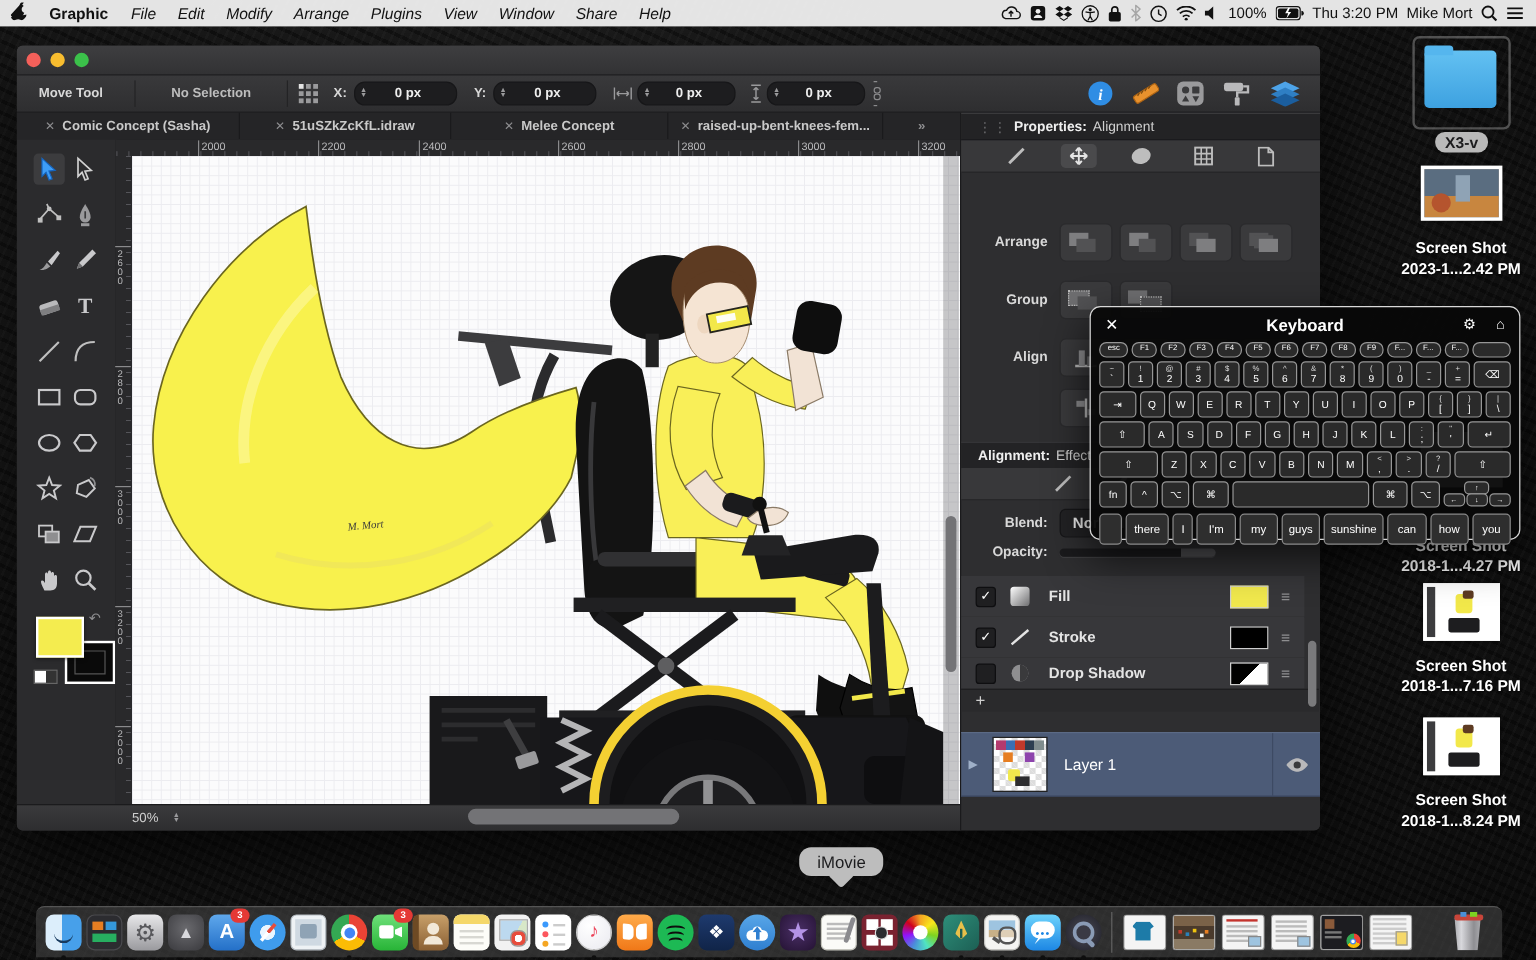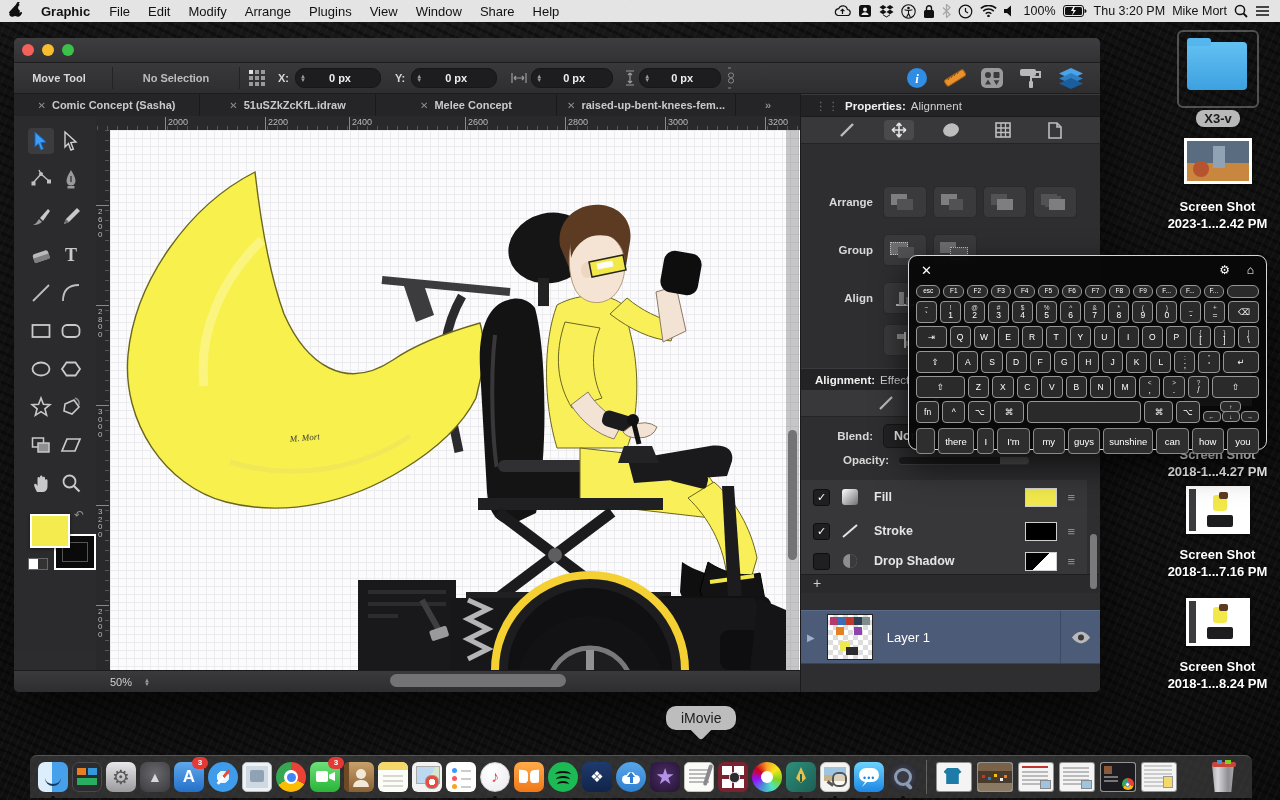--- a/index.html
+++ b/index.html
@@ -6,21 +6,21 @@
     font-family:"Liberation Sans","DejaVu Sans",sans-serif;background:#0f0f0f;}
   
   #desktop{position:absolute;inset:0;
     background:
       repeating-linear-gradient(115deg, rgba(255,255,255,.025) 0 2px, transparent 2px 7px),
       repeating-linear-gradient(25deg, rgba(0,0,0,.35) 0 3px, transparent 3px 9px),
       radial-gradient(ellipse at 35% 30%, #242424, #131313 55%, #0c0c0c);}
   
   #menubar{position:absolute;left:0;top:0;width:1280px;height:22px;background:rgba(235,235,235,.97);
     display:flex;align-items:center;font-size:13px;color:#111;z-index:30;}
-  #menubar .mitem{padding:0 9px;}
+  #menubar .mitem{padding:0 9px;font-style:italic;}
   #menubar .appname{font-weight:bold;padding:0 10px;}
   #mb-right{margin-left:auto;display:flex;align-items:center;gap:7px;padding-right:10px;font-size:12.5px;}
   #mb-right svg{display:block;}
   
   #appwin{position:absolute;left:14px;top:38px;width:1086px;height:654px;background:#2c2c2e;
     border-radius:5px;box-shadow:0 22px 55px rgba(0,0,0,.65);z-index:10;overflow:hidden;}
   #titlebar{position:absolute;left:0;top:0;right:0;height:24px;background:linear-gradient(#3e3e40,#323234);
     border-bottom:1px solid #1d1d1f;}
   .tl{position:absolute;top:6px;width:12px;height:12px;border-radius:6px;}
   #wintitle{position:absolute;left:0;right:0;top:4px;text-align:center;color:#dcdcdc;font-size:13px;}
@@ -719,21 +719,21 @@
           </svg>
         </span>
     </div>
 
     <div class="prow" style="left:0;top:330px;">
       <span class="plabel">Blend:</span>
       <span style="background:#222224;border:1px solid #161618;border-radius:5px;width:120px;height:22px;display:flex;align-items:center;padding-left:10px;font-size:12.5px;font-weight:bold;color:#f0f0f0;">
           <span>Normal</span>
         </span>
     </div>
-    <div class="prow" style="left:16px;top:360px;">
+    <div class="prow" style="left:0;top:360px;">
       <span class="plabel">Opacity:</span>
       <span style="width:130px;height:7px;border-radius:4px;background:linear-gradient(90deg,#1a1a1c 0 78%,#515154 78%);box-shadow:0 1px 0 rgba(255,255,255,.08);"></span>
     </div>
 
     <div class="strow" style="top:386px;">
       <span class="chk">✓</span>
       <svg class="sticon" viewBox="0 0 20 18">
           <defs>
             <linearGradient id="fg" x1="0" y1="0" x2="1" y2="1">
               <stop offset="0" stop-color="#fff"></stop>
@@ -783,20 +783,21 @@
             <path d="M1 6.5C4 2 8 .8 10 .8S16 2 19 6.5C16 11 12 12.2 10 12.2S4 11 1 6.5z" fill="#b9b9bb"></path>
             <circle cx="10" cy="6.5" r="3" fill="#3a3a3c"></circle>
           </svg>
       </span>
     </div>
   </div>
 </div>
 
 <div id="kbwin">
   <span style="position:absolute;left:12px;top:7px;font-size:13px;">✕</span>
+  <span id="kbtitle">Keyboard</span>
   <span style="position:absolute;right:36px;top:7px;font-size:12px;">⚙</span>
   <span style="position:absolute;right:12px;top:7px;font-size:12px;">⌂</span>
   <div id="kbkeys" style="position:absolute;left:0;right:0;top:26px;">
       <div class="kbrow">
         <div class="kbkey fnkey" style="flex: 1.2 1 0%;">esc</div>
         <div class="kbkey fnkey">F1</div>
         <div class="kbkey fnkey">F2</div>
         <div class="kbkey fnkey">F3</div>
         <div class="kbkey fnkey">F4</div>
         <div class="kbkey fnkey">F5</div>

